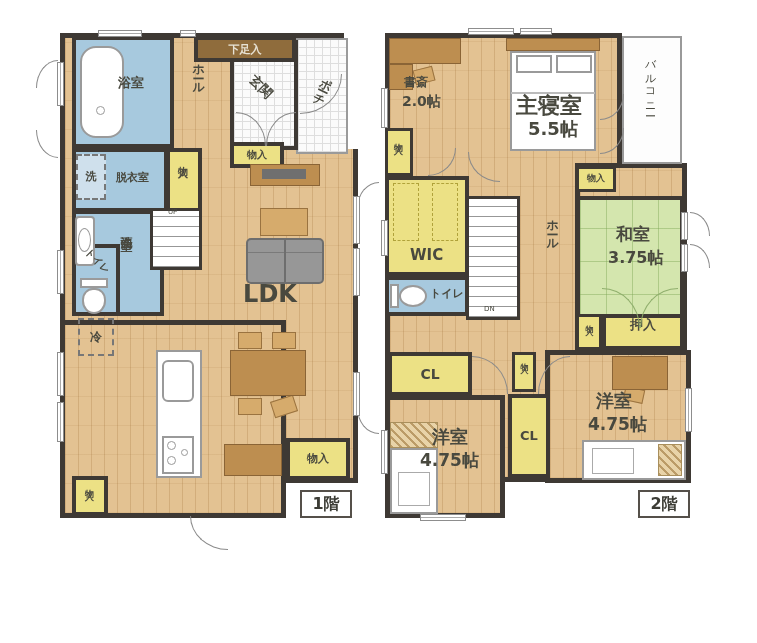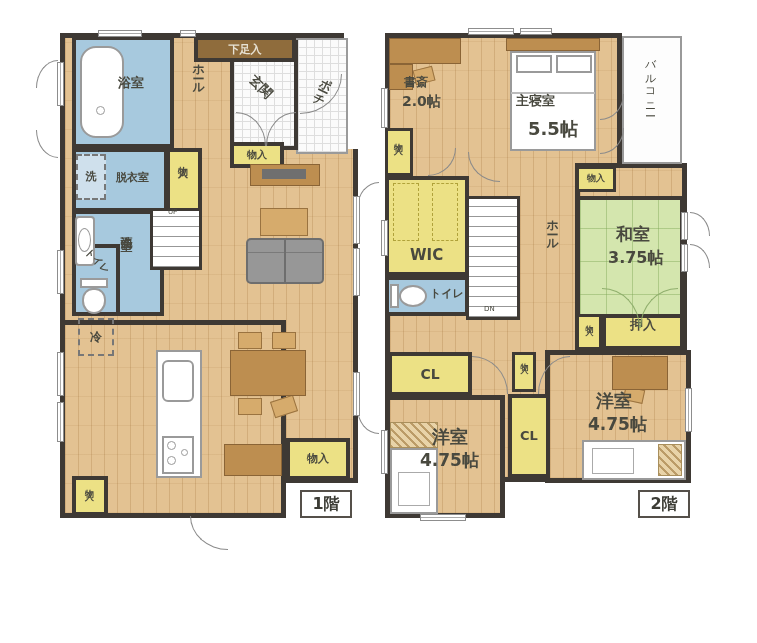--- a/index.html
+++ b/index.html
@@ -125,20 +125,21 @@
   <div class="abs furnlight" style="left:260px;top:208px;width:48px;height:28px;z-index:20"></div>
   <div class="abs sofa" style="left:246px;top:238px;width:78px;height:46px;z-index:20"></div>
   <div class="abs furnlight" style="left:238px;top:332px;width:24px;height:17px;z-index:19"></div>
   <div class="abs furnlight" style="left:272px;top:332px;width:24px;height:17px;z-index:19"></div>
   <div class="abs furn" style="left:230px;top:350px;width:76px;height:46px;z-index:20"></div>
   <div class="abs furnlight" style="left:238px;top:398px;width:24px;height:17px;z-index:19"></div>
   <div class="abs furnlight" style="left:272px;top:398px;width:24px;height:17px;transform:rotate(-18deg);z-index:19"></div>
   <div class="abs furn" style="left:224px;top:444px;width:58px;height:32px;z-index:20"></div>
 
   <div class="abs lblc" style="left:205px;top:282px;width:130px;z-index:40">
+    <div class="lbl lblc" style="position:static;font-size:24px">LDK</div>
   </div>
 
   <div class="abs yellow wall4" style="left:286px;top:438px;width:64px;height:42px;z-index:12;display:flex;align-items:center;justify-content:center">
     <span class="lbl" style="position:static;font-size:11px">物入</span>
   </div>
   <div class="abs yellow wall4" style="left:72px;top:476px;width:36px;height:40px;z-index:12"></div>
   <div class="lbl v" style="left:84px;top:482px;font-size:9px;height:30px">物入</div>
 
   <div class="win winh" style="left:98px;top:30px;width:44px;height:7px"></div>
   <div class="win winh" style="left:180px;top:30px;width:16px;height:7px"></div>
@@ -171,21 +172,21 @@
   <div class="abs furn" style="left:389px;top:64px;width:24px;height:26px;z-index:20"></div>
   <div class="abs furnlight" style="left:414px;top:68px;width:20px;height:15px;transform:rotate(-14deg);z-index:19"></div>
   <div class="lbl" style="left:404px;top:76px;font-size:12px">書斎</div>
   <div class="lbl" style="left:402px;top:94px;font-size:14px">2.0帖</div>
 
   <div class="abs furn" style="left:506px;top:38px;width:94px;height:13px;z-index:20"></div>
   <div class="abs fix" style="left:510px;top:51px;width:86px;height:100px;z-index:20"></div>
   <div class="abs fix" style="left:516px;top:55px;width:36px;height:18px;z-index:21"></div>
   <div class="abs fix" style="left:556px;top:55px;width:36px;height:18px;z-index:21"></div>
   <div class="abs" style="left:511px;top:92px;width:84px;height:2px;background:#bbb;z-index:21"></div>
-  <div class="lbl" style="left:516px;top:94px;font-size:13px;z-index:41">主寝室</div>
+  <div class="lbl" style="left:516px;top:94px;font-size:22px;z-index:41">主寝室</div>
   <div class="lbl" style="left:528px;top:120px;font-size:18px;z-index:41">5.5帖</div>
 
   <div class="abs yellow wall3" style="left:385px;top:128px;width:28px;height:48px;z-index:12"></div>
   <div class="lbl v" style="left:393px;top:136px;font-size:9px;height:34px">物入</div>
   <div class="abs yellow wall4" style="left:385px;top:176px;width:84px;height:100px;z-index:10"></div>
   <div class="abs railing" style="left:393px;top:183px;width:26px;height:58px;z-index:15"></div>
   <div class="abs railing" style="left:432px;top:183px;width:26px;height:58px;z-index:15"></div>
   <div class="lbl" style="left:410px;top:248px;font-size:15px">WIC</div>
   <div class="abs blue wall4" style="left:385px;top:276px;width:84px;height:40px;z-index:12"></div>
   <div class="abs fix" style="left:390px;top:284px;width:9px;height:24px;z-index:20"></div>

